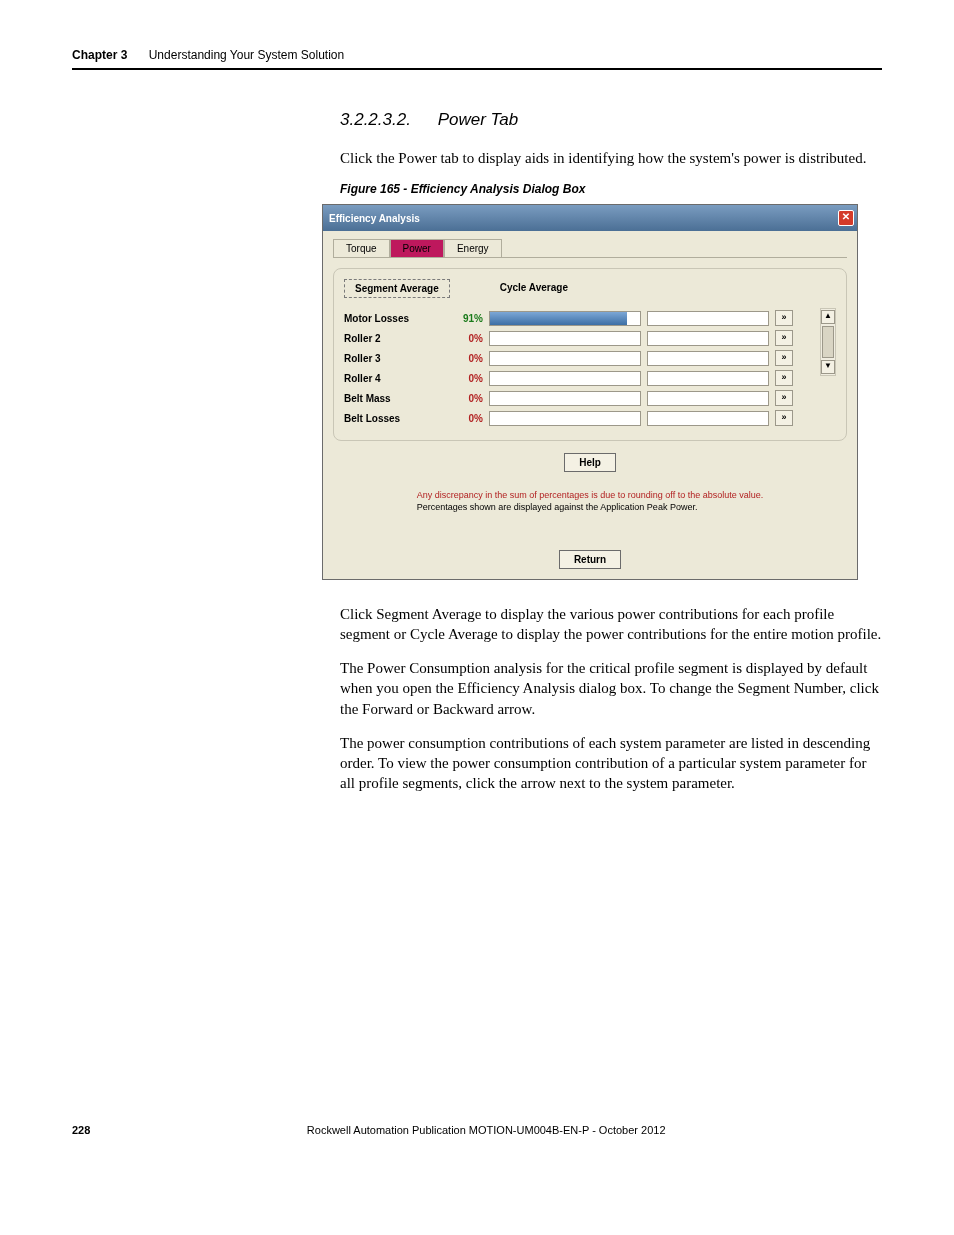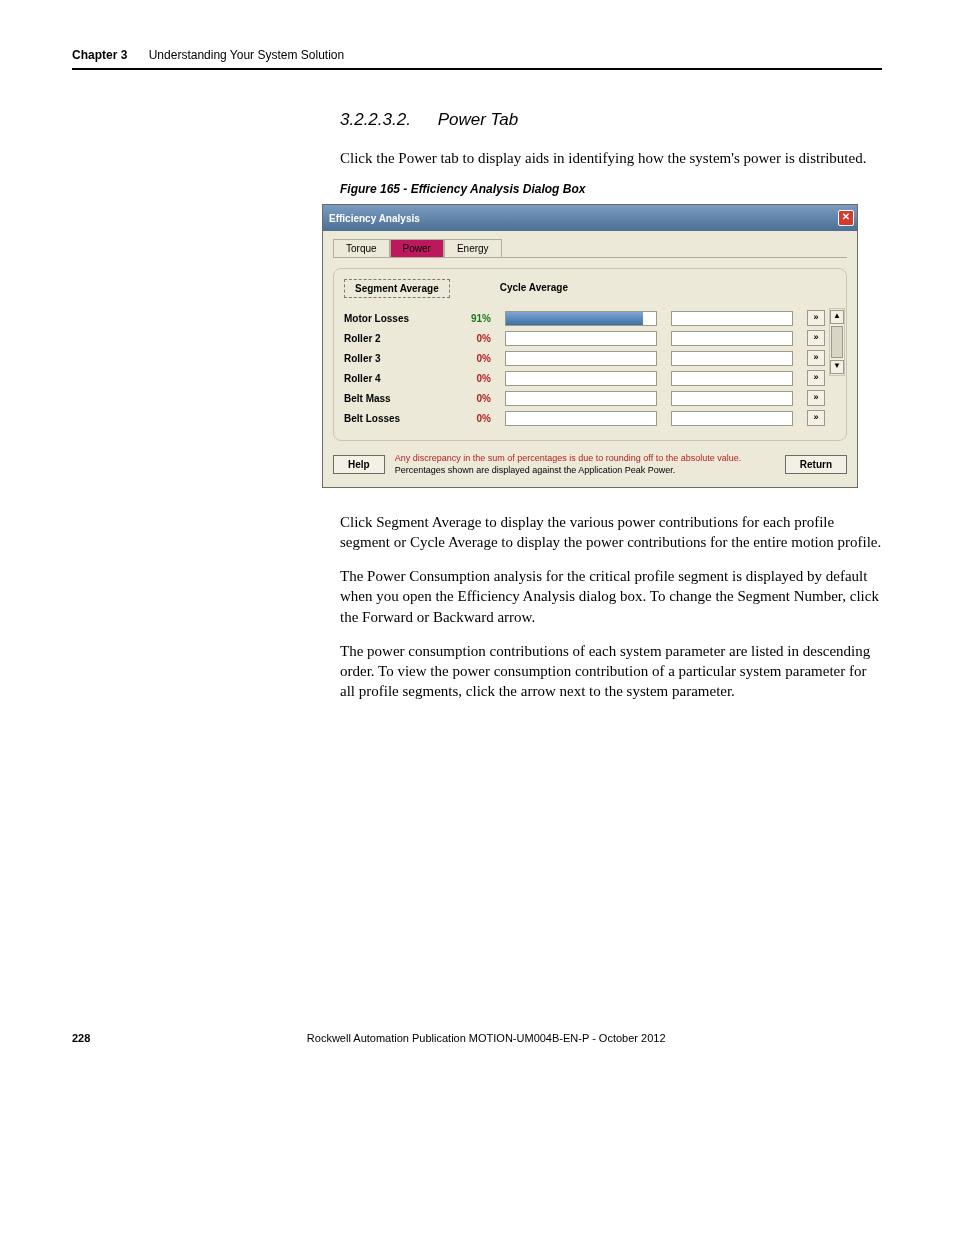--- a/index.html
+++ b/index.html
@@ -118,21 +118,21 @@
     border: 1px solid #9c988a;
     font-size: 9px;
     text-align: center; line-height: 14px;
   }
   .seg-count { width: 60px; text-align: center; }
   .crit { color: #b22222; margin-left: 8px; }
 
   .rows-wrap { display: flex; gap: 4px; align-items: flex-start; }
   .rows { flex: 1; }
   .row {
-    display: flex; align-items: center; gap: 14px;
+    display: flex; align-items: center; gap: 6px;
     height: 20px;
   }
   .row .name { width: 105px; font-weight: 700; }
   .row .pct { width: 28px; text-align: right; font-weight: 700; }
   .row .pct.hi { color: #1a7a1a; }
   .row .pct.lo { color: #b22222; }
   .bar-cell {
     width: 150px; height: 13px;
     border: 1px solid #9c988a;
     background: #fff;
@@ -171,22 +171,23 @@
   }
   .vscroll .thumb {
     width: 10px; height: 30px;
     background: #d9d5c4;
     border: 1px solid #9c988a;
     margin: 1px 0;
   }
   .vscroll .track { flex:1; }
 
   .footer-row {
-    display: flex; align-items: center; gap: 10px;
+    display: flex; align-items: center; gap: 18px;
     margin-top: 12px;
+    flex-direction: column;
   }
   .big-btn {
     padding: 3px 14px;
     background: #f4f1e4;
     border: 1px solid #6b6b6b;
     font-weight: 700;
     font-size: 10px;
   }
   .footnote {
     font-size: 9px;

